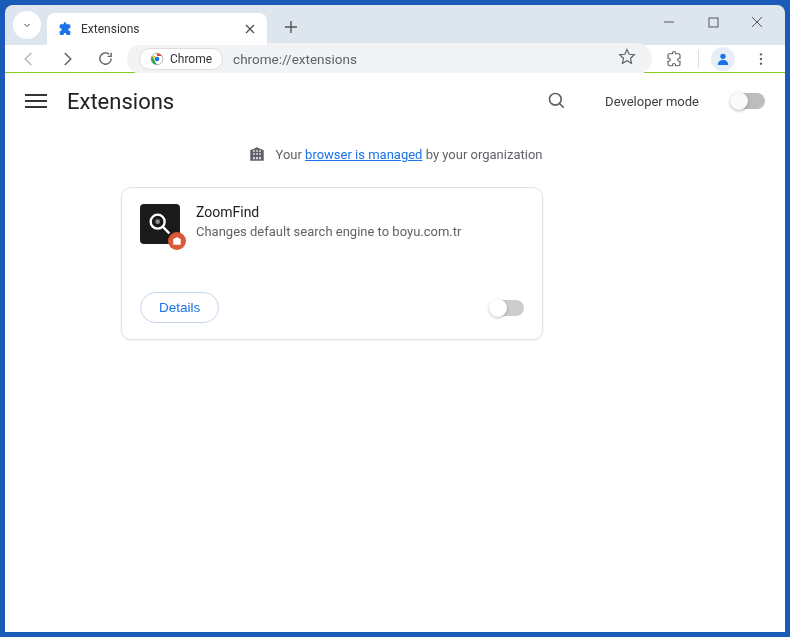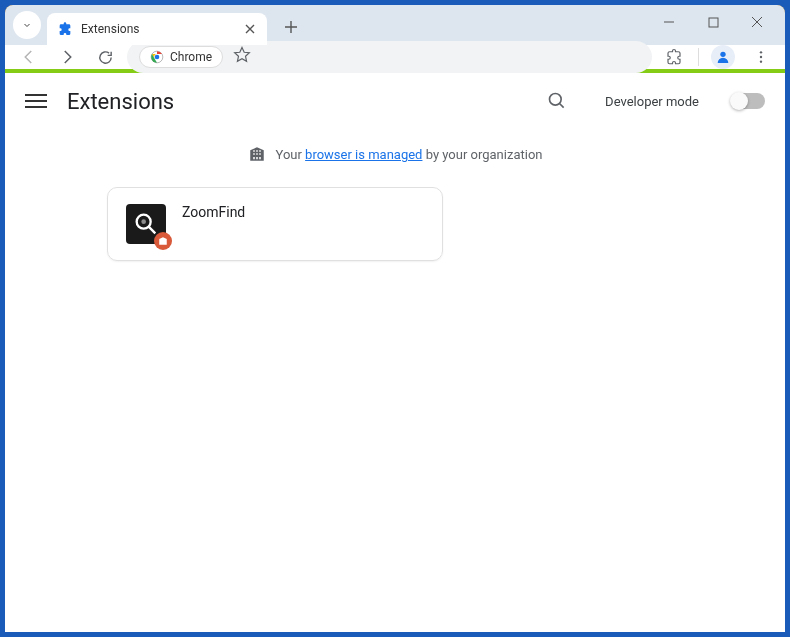--- a/index.html
+++ b/index.html
@@ -53,21 +53,21 @@
 .window-controls { margin-left: auto; display:flex; align-items:center; margin-bottom:8px; gap: 4px; }
 .win-btn { width: 40px; height: 30px; display:flex; align-items:center; justify-content:center; color:#555; }
 
 .address-bar {
   height: 28px;
   background: #fff;
   display: flex;
   align-items: center;
   padding: 0 8px;
   gap: 6px;
-  border-bottom: 4px solid #84cc16;
+  border-bottom: 1px solid #84cc16;
 }
 .nav-btn { width: 32px; height: 32px; display:flex; align-items:center; justify-content:center; color:#5f6368; border-radius:50%; }
 .nav-btn.disabled { color:#b5b5b5; }
 .url-box {
   flex: 1;
   height: 32px;
   background: #f1f3f4;
   border-radius: 16px;
   display: flex;
   align-items: center;
@@ -116,23 +116,23 @@
 .main-area {
   max-width: 640px;
   margin: 0 auto;
   padding: 0 20px;
 }
 .section-title { font-size:15px; color:#202124; margin: 8px 0 16px 10px; font-weight:400; }
 .ext-card {
   border:1px solid #e0e0e0;
   border-radius:10px;
   padding: 16px 18px;
-  width: 336px;
+  width: 422px;
   box-shadow: 0 1px 2px rgba(0,0,0,0.06);
-  margin-left: 12px;
+  margin-left: 26px;
 }
 .ext-top { display:flex; gap:16px; }
 .ext-icon-wrap { position:relative; width:40px; height:40px; }
 .ext-icon { width:40px; height:40px; border-radius:4px; background:#1a1a1a; display:flex;align-items:center;justify-content:center; }
 .ext-badge { position:absolute; right:-6px; bottom:-6px; width:18px; height:18px; background:#d85a3a; border-radius:50%; display:flex;align-items:center;justify-content:center; }
 .ext-info { flex:1; }
 .ext-name { font-size:14px; color:#202124; margin-bottom:4px; }
 .ext-desc { font-size:13px; color:#5f6368; }
 .ext-bottom { display:flex; align-items:center; justify-content:space-between; margin-top:48px; }
 .details-btn {
@@ -209,20 +209,21 @@
       <div class="chrome-chip">
         <svg class="chrome-logo" viewBox="0 0 24 24">
             <circle cx="12" cy="12" r="10" fill="#fff" stroke="#888" stroke-width="1"></circle>
             <circle cx="12" cy="12" r="4" fill="#1a73e8"></circle>
             <path d="M12 2a10 10 0 0 1 8.6 5H12" fill="#ea4335"></path>
             <path d="M3.4 7l4.3 7.5A5 5 0 0 1 12 7" fill="#fbbc05"></path>
             <path d="M12 22a10 10 0 0 1-8.6-15l4.3 7.5" fill="#34a853"></path>
           </svg>
         <span>Chrome</span>
       </div>
+      <span class="url-text">chrome://extensions</span>
       <div class="url-star">
         <svg width="18" height="18" viewBox="0 0 24 24">
             <path d="M12 2l2.9 6.3 6.9.7-5.1 4.7 1.4 6.8L12 17l-6.1 3.5 1.4-6.8L2.2 9l6.9-.7z" stroke="currentColor" stroke-width="1.6" fill="none"></path>
           </svg>
       </div>
     </div>
     <div class="icon-btn">
       <svg width="18" height="18" viewBox="0 0 24 24">
           <path d="M20 11V7a2 2 0 0 0-2-2h-4V4a2 2 0 1 0-4 0v1H6a2 2 0 0 0-2 2v4h1a2 2 0 1 1 0 4H4v4a2 2 0 0 0 2 2h4v-1a2 2 0 1 1 4 0v1h4a2 2 0 0 0 2-2v-4h-1a2 2 0 1 1 0-4h1z" stroke="currentColor" stroke-width="1.6" fill="none"></path>
         </svg>
@@ -289,18 +290,25 @@
                 </svg>
             </div>
             <div class="ext-badge">
               <svg width="10" height="10" viewBox="0 0 24 24">
                   <path d="M3 21V7l9-4 9 4v14H3z" fill="#fff"></path>
                 </svg>
             </div>
           </div>
           <div class="ext-info">
             <div class="ext-name">ZoomFind</div>
+            <div class="ext-desc">Changes default search engine to boyu.com.tr</div>
           </div>
         </div>
+        <div class="ext-bottom">
+          <button class="details-btn">Details</button>
+          <div class="ext-toggle">
+            <div class="ext-toggle-knob"></div>
+          </div>
+        </div>
       </div>
     </div>
   </div>
 </div>
 
 </body></html>

